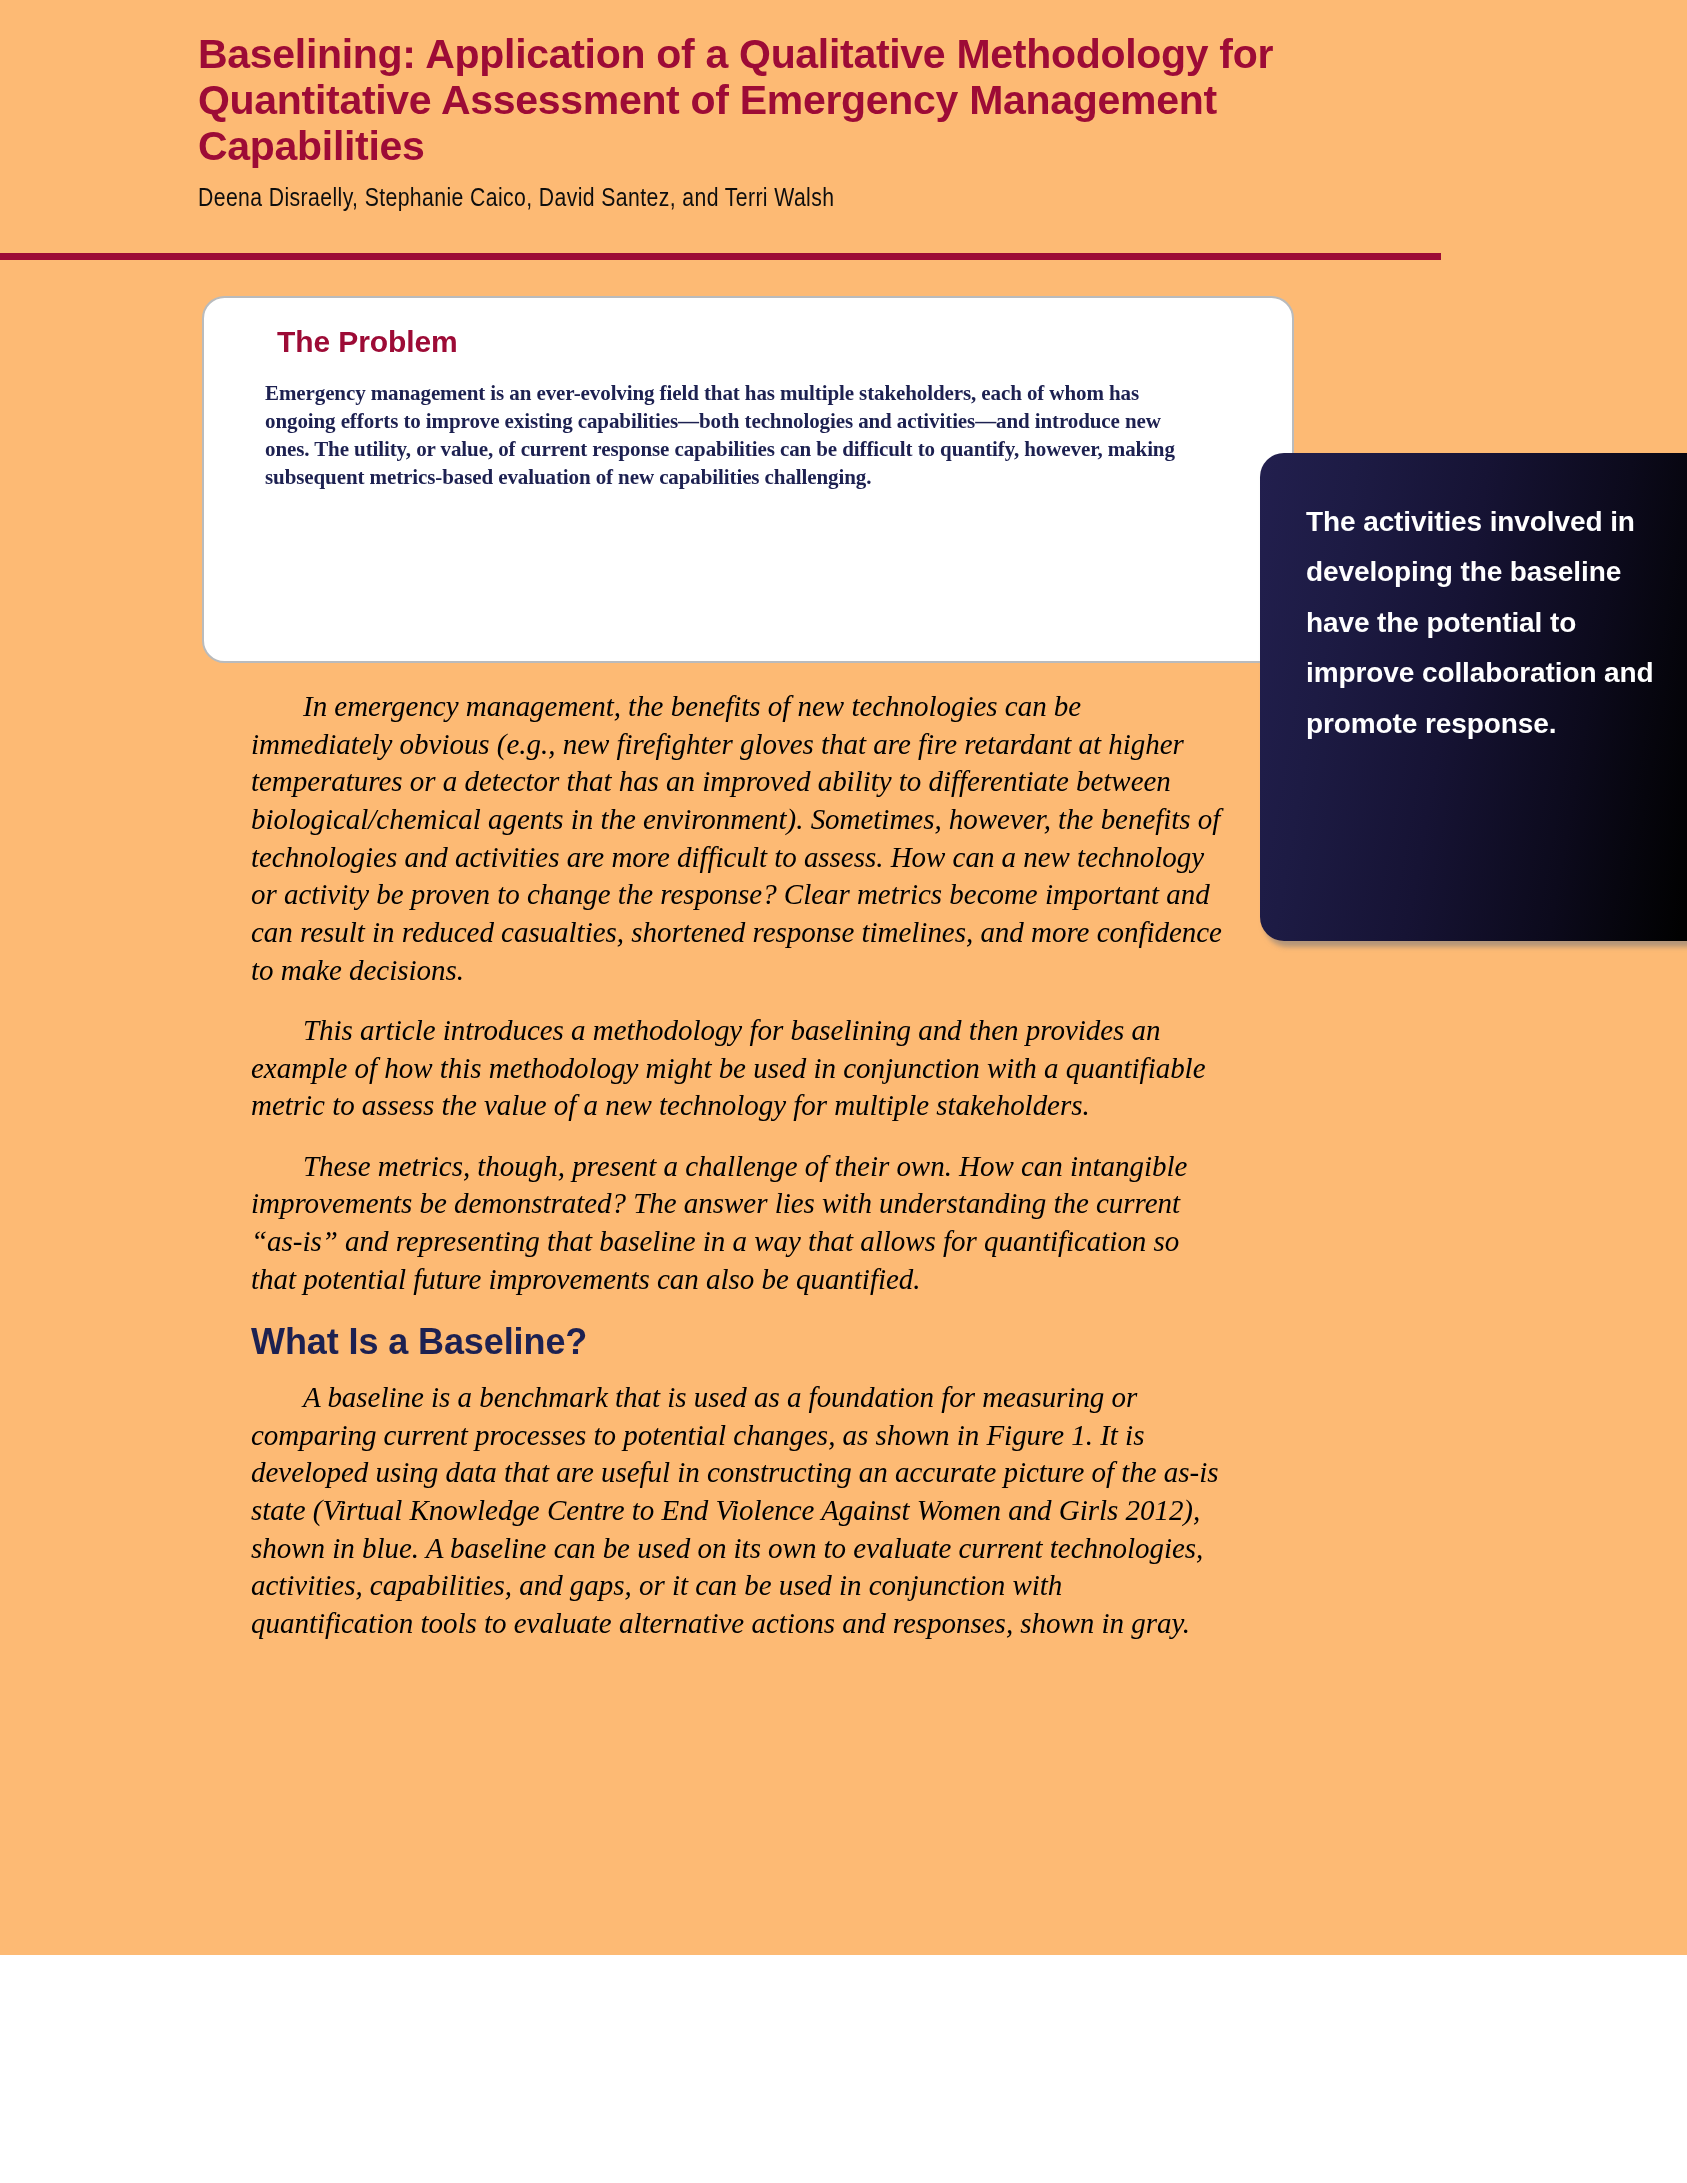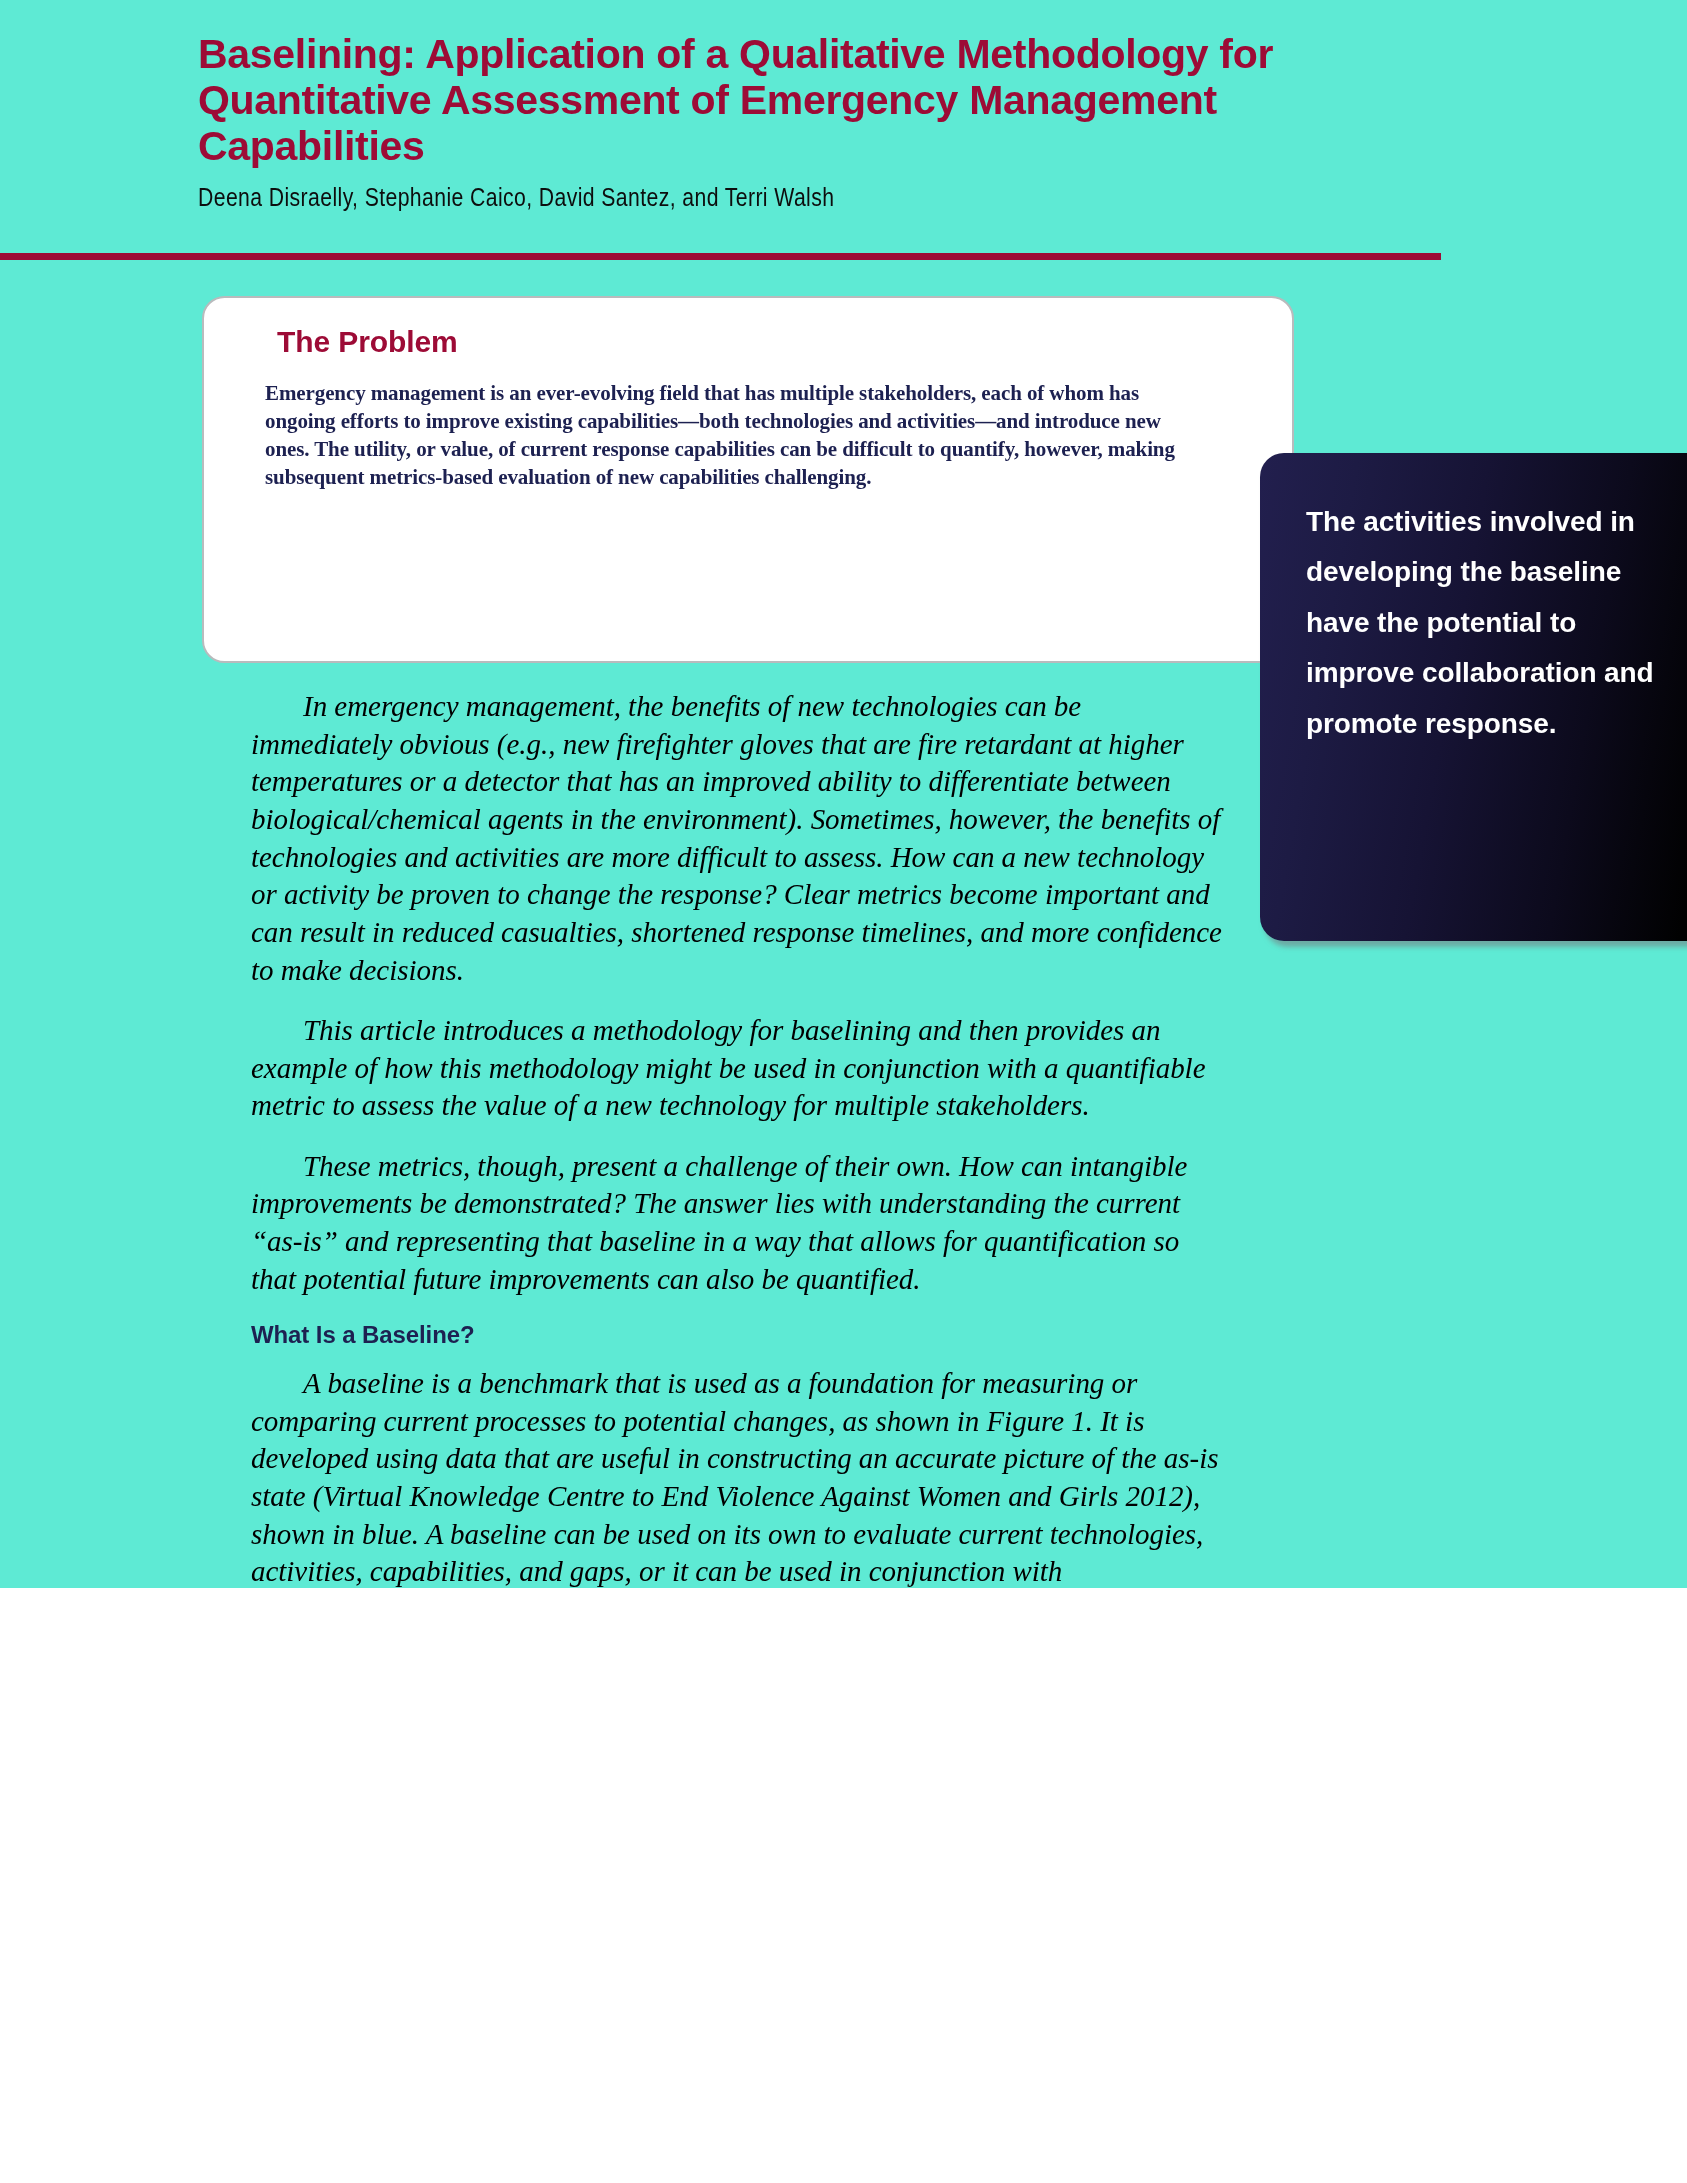--- a/index.html
+++ b/index.html
@@ -13,22 +13,22 @@
     position: relative;
     font-family: "Liberation Sans", sans-serif;
     -webkit-font-smoothing: antialiased;
   }
 
   
   #page {
     position: absolute;
     inset: 0;
     width: 1687px;
-    height: 1588px;
-    background: #5eead4;
+    height: 1955px;
+    background: #fdba74;
     overflow: hidden;
   }
 
   
   #header {
     position: absolute;
     left: 198px;
     top: 32px;
     width: 1257px;
   }
@@ -141,21 +141,21 @@
     color: #000000;
     margin: 0 0 22.5px 0;
     text-indent: 52px;
     text-align: left;
     letter-spacing: -0.03px;
     font-style: italic;
   }
   .section-heading {
     font-family: "Liberation Sans", sans-serif;
     font-weight: bold;
-    font-size: 24px;
+    font-size: 36px;
     color: #1d2151;
     margin: 10.6px 0 16px 0;
     letter-spacing: -0.1px;
   }
 
   
   #footer-site {
     position: absolute;
     left: 1426px;
     top: 2071px;

